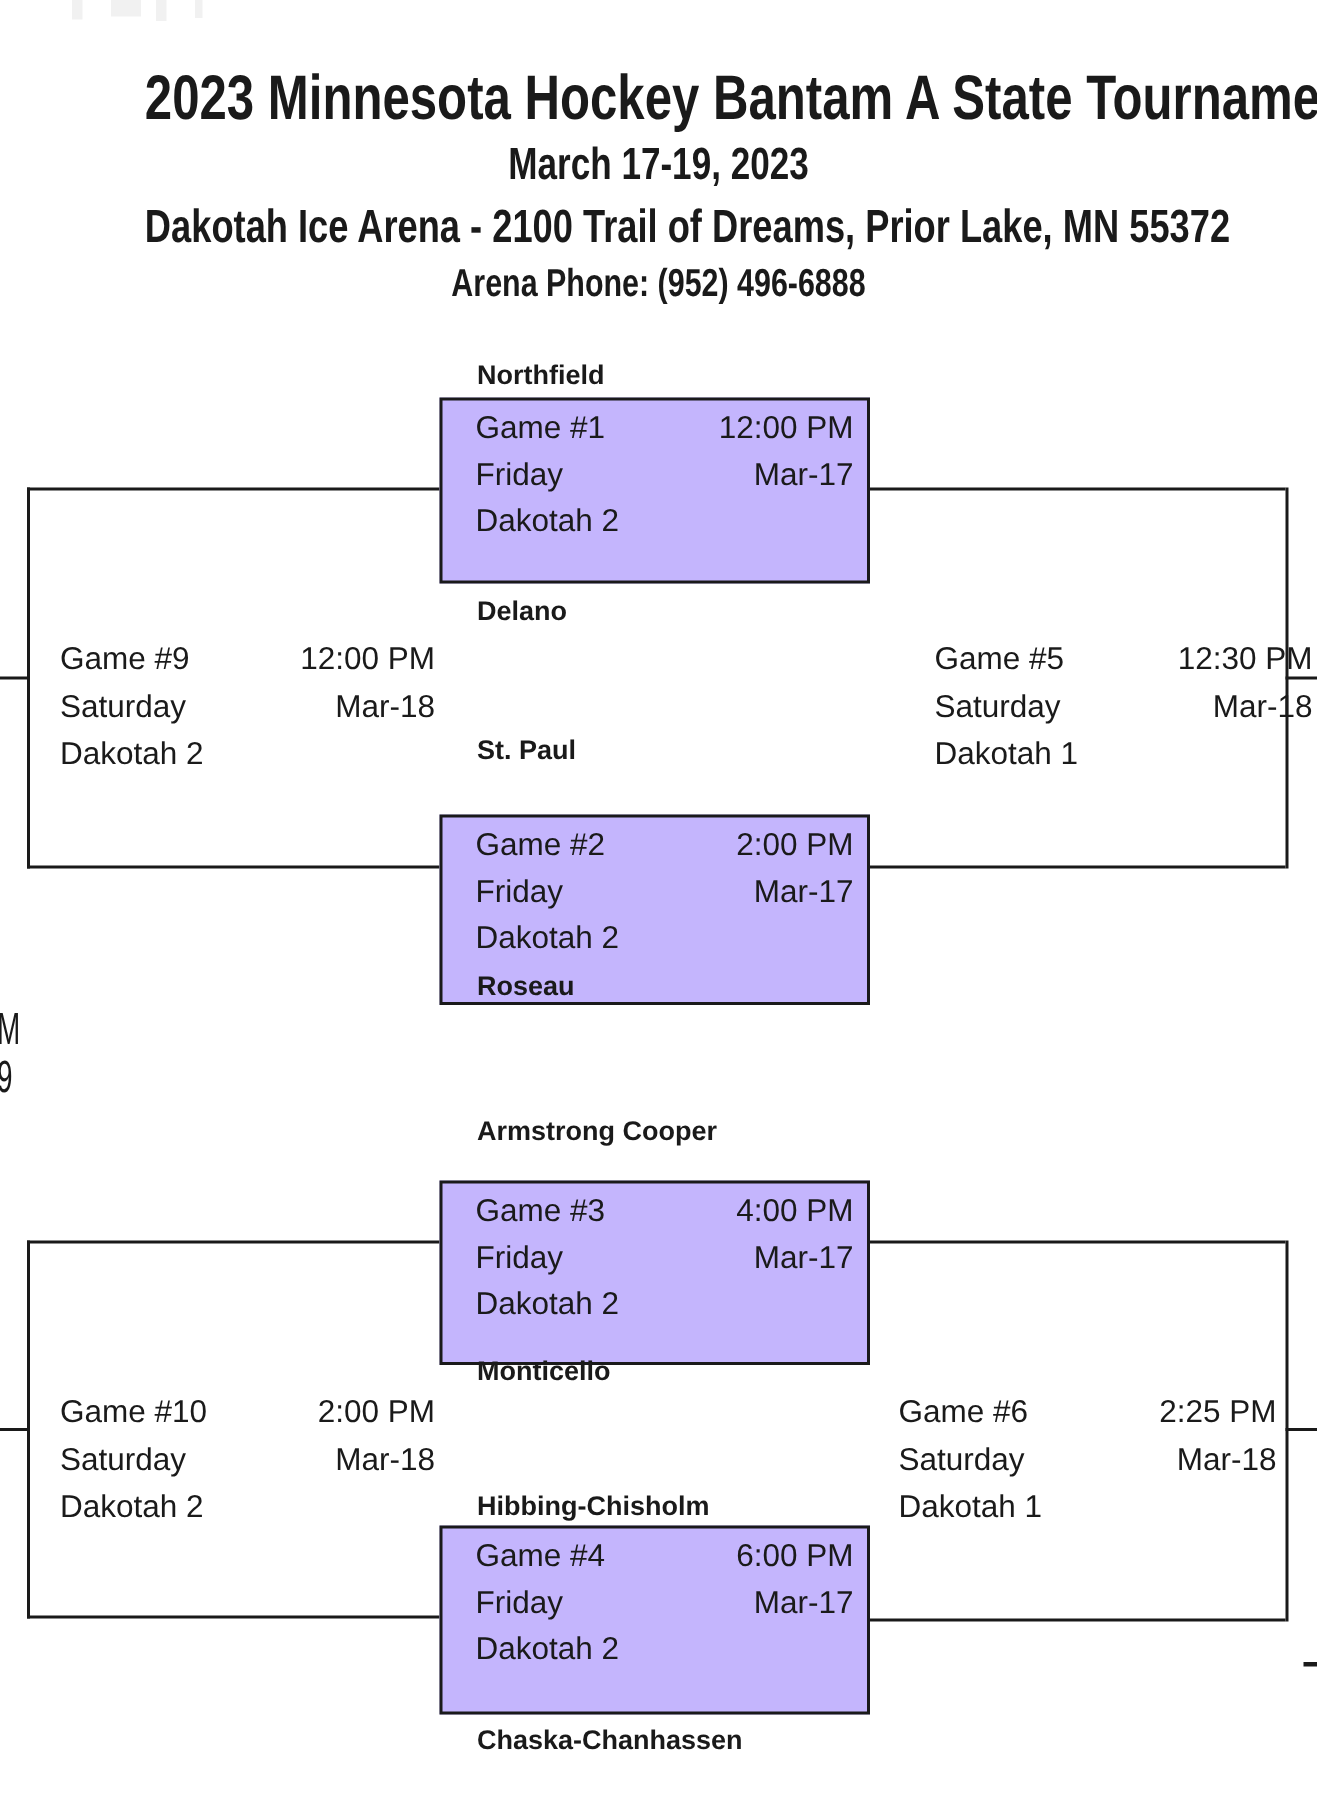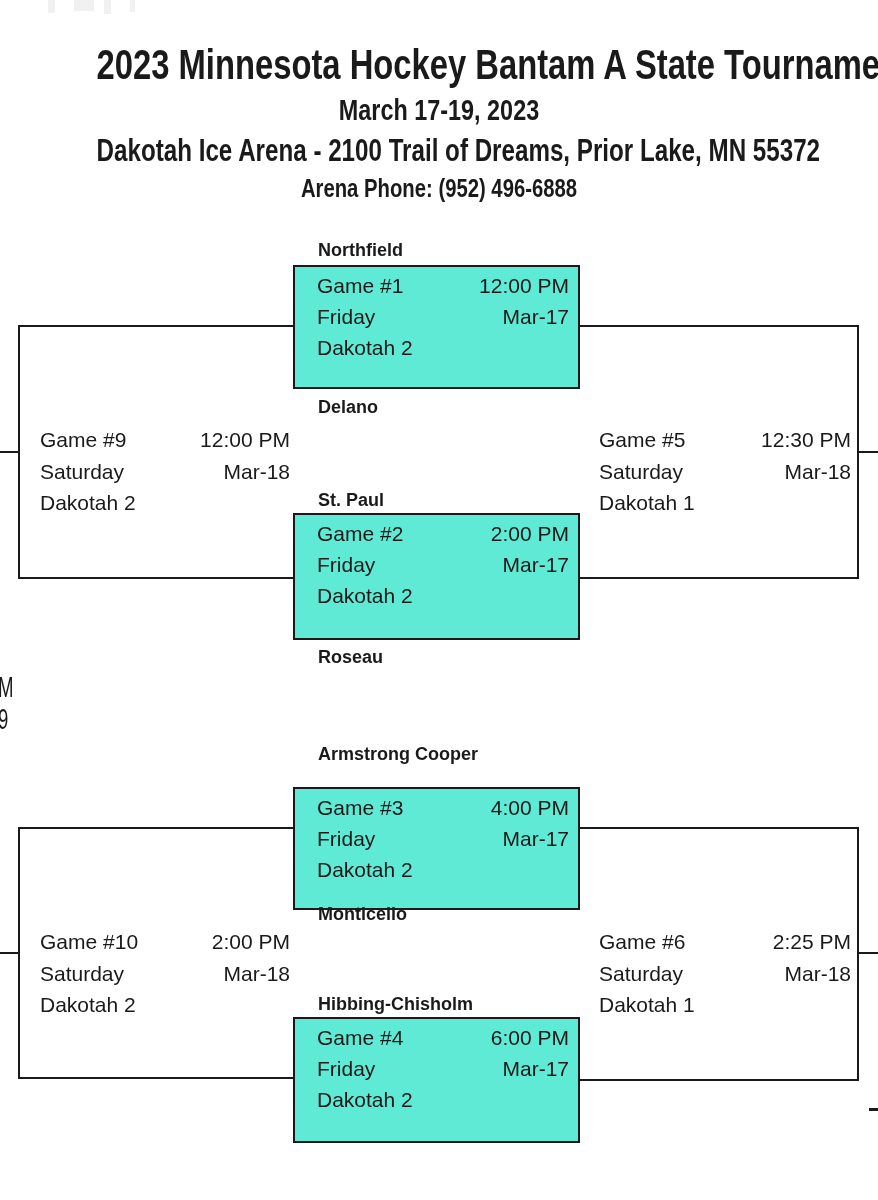--- a/index.html
+++ b/index.html
@@ -6,21 +6,21 @@
   .page{
     position:relative;width:878px;height:1200px;background:#ffffff;
     font-family:"Liberation Sans",sans-serif;color:#1a1a1a;overflow:hidden;
   }
   .hdr{
     position:absolute;left:0;right:0;text-align:center;font-weight:bold;
     white-space:nowrap;line-height:1.08;transform:scaleX(.78);transform-origin:center top;
   }
   .gbox{
     position:absolute;left:293px;width:287px;border:2px solid #1a1a1a;
-    box-sizing:border-box;padding:3px 9px 0 22px;font-size:21px;background:#5eead4;
+    box-sizing:border-box;padding:3px 9px 0 22px;font-size:21px;background:#c4b5fd;
   }
   .grow{display:flex;justify-content:space-between;line-height:31px;white-space:nowrap;}
   .team{
     position:absolute;left:318px;font-weight:bold;font-size:18px;line-height:24px;white-space:nowrap;
   }
   .sgame{position:absolute;font-size:21px;text-align:center;}
   .sgame .grow{line-height:31.5px;}
   .hline,.vline{position:absolute;background:#1a1a1a;}
   .hline{height:2px;}
   .vline{width:2px;}
@@ -74,21 +74,21 @@
       <span>Friday</span>
       <span>Mar-17</span>
     </div>
     <div class="grow">
       <span>Dakotah 2</span>
     </div>
   </div>
   <div class="team" style="top:395px;">Delano</div>
 
   <div class="team" style="top:488px;">St. Paul</div>
-  <div class="gbox" style="top:513px;height:127px;">
+  <div class="gbox" style="top:543px;height:127px;">
     <div class="grow">
       <span>Game #2</span>
       <span>2:00 PM</span>
     </div>
     <div class="grow">
       <span>Friday</span>
       <span>Mar-17</span>
     </div>
     <div class="grow">
       <span>Dakotah 2</span>
@@ -103,21 +103,21 @@
     </div>
     <div class="grow">
       <span>Saturday</span>
       <span>Mar-18</span>
     </div>
     <div class="grow">
       <span>Dakotah 2</span>
     </div>
   </div>
 
-  <div class="sgame" style="left:599px;top:424px;width:252px;">
+  <div class="sgame" style="left:623px;top:424px;width:252px;">
     <div class="grow">
       <span>Game #5</span>
       <span>12:30 PM</span>
     </div>
     <div class="grow">
       <span>Saturday</span>
       <span>Mar-18</span>
     </div>
     <div class="grow">
       <span>Dakotah 1</span>
@@ -150,20 +150,21 @@
       <span>6:00 PM</span>
     </div>
     <div class="grow">
       <span>Friday</span>
       <span>Mar-17</span>
     </div>
     <div class="grow">
       <span>Dakotah 2</span>
     </div>
   </div>
+  <div class="team" style="top:1148px;">Chaska-Chanhassen</div>
 
   <div class="sgame" style="left:40px;top:926px;width:250px;">
     <div class="grow">
       <span>Game #10</span>
       <span>2:00 PM</span>
     </div>
     <div class="grow">
       <span>Saturday</span>
       <span>Mar-18</span>
     </div>

